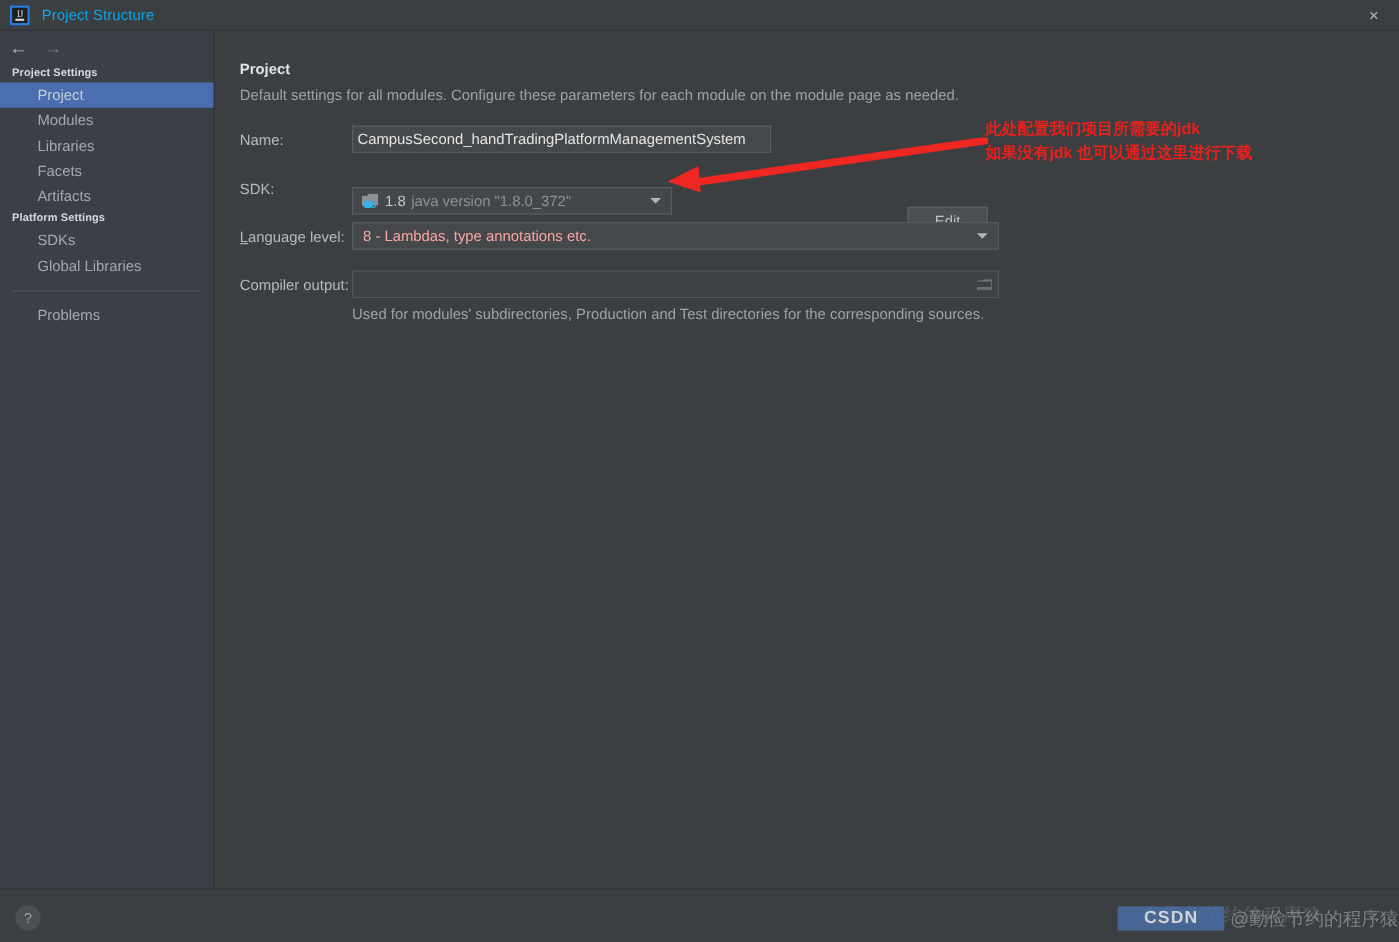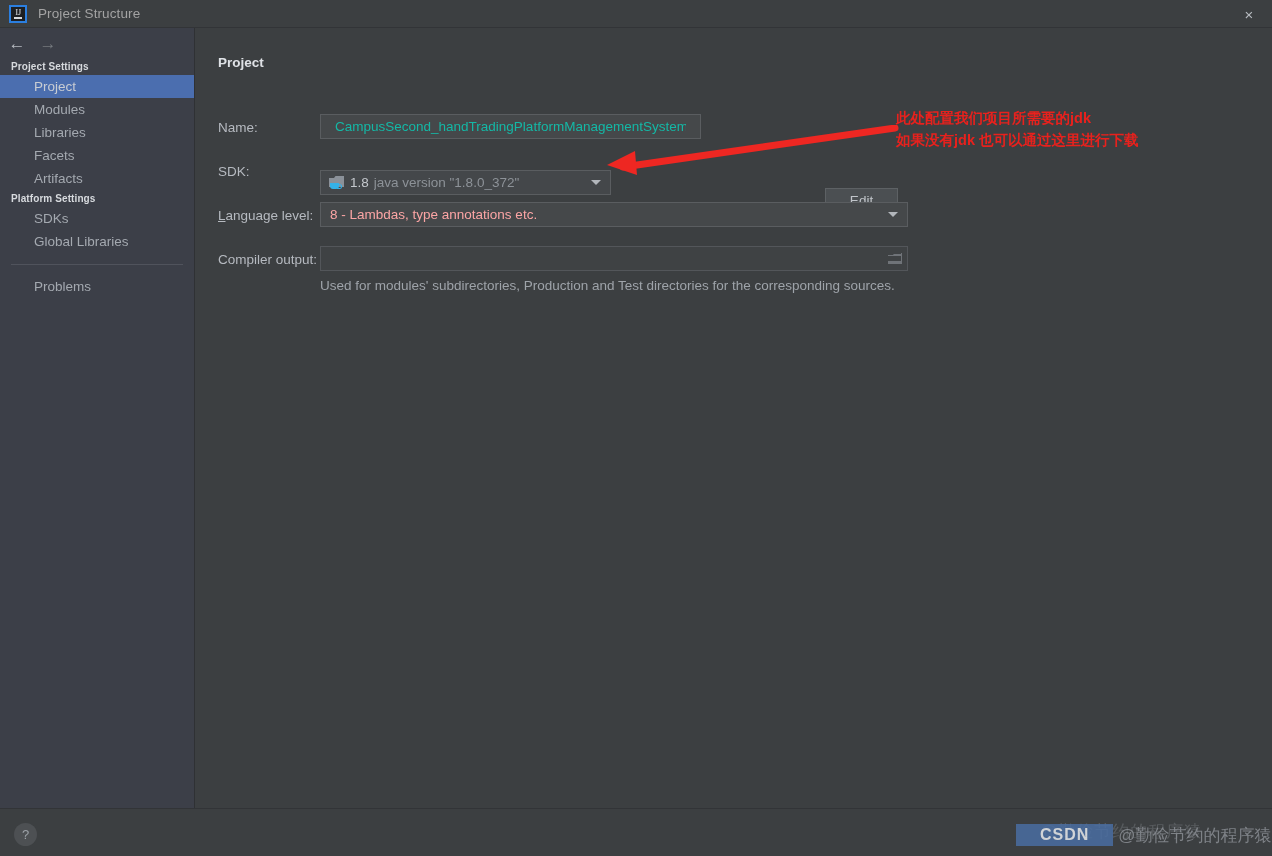--- a/index.html
+++ b/index.html
@@ -49,21 +49,21 @@
   }
   #app-logo .bar {
     position: absolute;
     left: 3px; right: 3px; bottom: 2px;
     height: 2px;
     background: #d6d9dd;
   }
   #window-title {
     margin-left: 11px;
     font-size: 13.5px;
-    color: #a3a3a3;
+    color: #0ea5e9;
     letter-spacing: 0.1px;
   }
   #close-btn {
     position: absolute;
     right: 0; top: 0;
     width: 46px; height: 28px;
     display: flex;
     align-items: center;
     justify-content: center;
     color: #b9bdc2;
@@ -152,24 +152,24 @@
   .field-label u { text-decoration: underline; }
 
   
   #name-label { left: 22px; top: 92px; }
   #name-input {
     position: absolute;
     left: 124px; top: 86px;
     width: 381px; height: 25px;
     background: #45484a;
     border: 1px solid #5a5d60;
-    color: #14b8a6;
+    color: #e5e5e5;
     font-family: "Liberation Sans", sans-serif;
     font-size: 13.5px;
-    padding: 0 14px;
+    padding: 0 4px;
     outline: none;
   }
 
   
   #sdk-label { left: 22px; top: 136px; }
   #sdk-combo {
     position: absolute;
     left: 124px; top: 130px;
     width: 291px; height: 25px;
     background: #44474a;
@@ -424,20 +424,21 @@
     <div class="nav-item">SDKs</div>
     <div class="nav-item">Global Libraries</div>
 
     <div class="nav-divider"></div>
     <div class="nav-item">Problems</div>
   </div>
 
   <div id="content">
 
     <div id="page-title">Project</div>
+    <div id="page-subtitle">Default settings for all modules. Configure these parameters for each module on the module page as needed.</div>
 
     <div class="field-label" id="name-label">Name:</div>
     <input id="name-input" type="text" value="CampusSecond_handTradingPlatformManagementSystem" style="">
 
     <div class="field-label" id="sdk-label">SDK:</div>
     <div id="sdk-combo">
       <div id="sdk-icon">
         <div class="fold"></div>
         <div class="cup"></div>
       </div>

